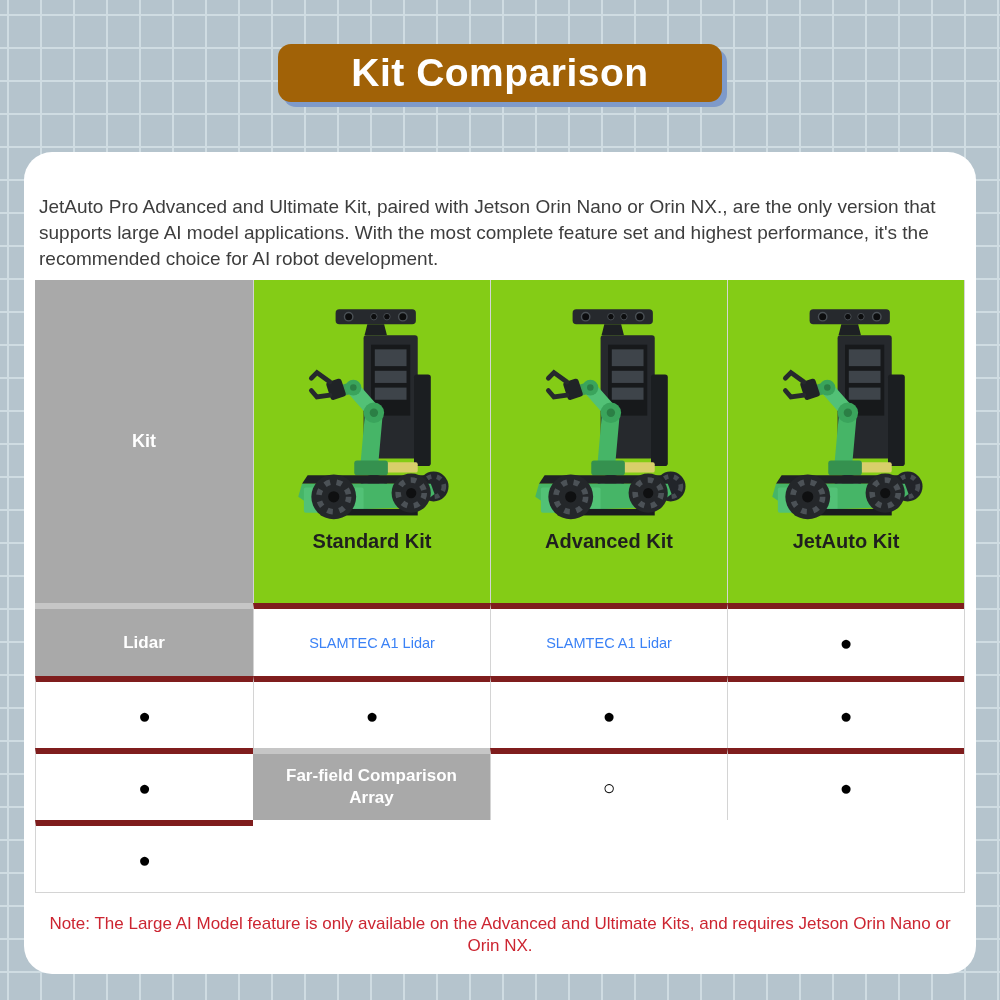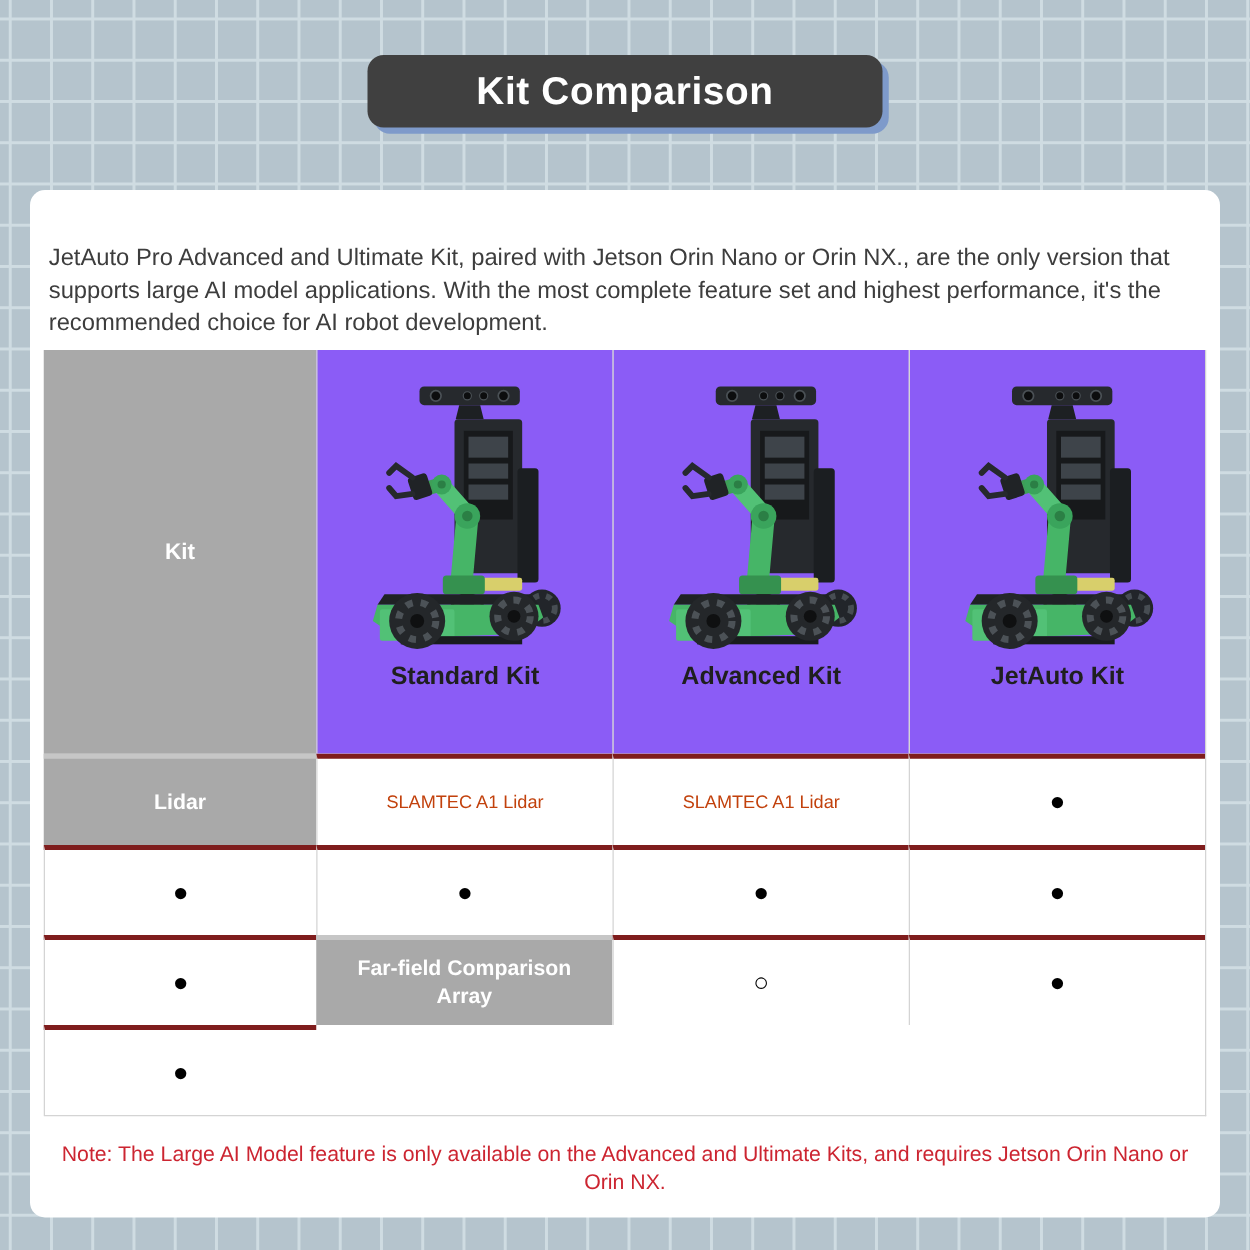--- a/index.html
+++ b/index.html
@@ -10,63 +10,63 @@
     background-color:#b5c4cd;
     background-image:
       linear-gradient(to right, #cfdce2 2px, transparent 2px),
       linear-gradient(to bottom, #cfdce2 2px, transparent 2px);
     background-size:33px 33px;
     background-position:7px 14px;
   }
   .banner-wrap { text-align:center; padding-top:44px; }
   .banner {
     display:inline-flex; align-items:center; justify-content:center;
-    width:412px; height:58px;
-    background:#404040; color:#ffffff;
+    width:444px; height:58px;
+    background:#a16207; color:#ffffff;
     border-radius:13px;
     box-shadow:5px 5px 0 0 #7e9aca;
-    font-size:31px; font-weight:bold; letter-spacing:0.5px;
+    font-size:39px; font-weight:bold; letter-spacing:0.5px;
   }
   .card {
     width:952px; margin:50px auto 0 auto;
-    background:#ffffff; border-radius:12px;
+    background:#ffffff; border-radius:28px;
     padding:42px 11px 16px 11px;
   }
   .intro {
     margin:0 4px 8px 4px;
     font-size:19px; line-height:1.37; color:#3d3d3d;
   }
   .ktable {
     display:grid;
     grid-template-columns:218px 1fr 1fr 1fr;
     grid-template-rows:323px 73px 72px 72px 72px;
     border-right:1px solid #d4d4d4;
     border-bottom:1px solid #d4d4d4;
   }
   .cell {
     display:flex; align-items:center; justify-content:center;
-    border-left:1px solid #d4d4d4; border-top:4px solid #7f1d1d;
+    border-left:1px solid #d4d4d4; border-top:6px solid #7f1d1d;
     text-align:center;
   }
   .cell.no-top { border-top:none; }
   .label-cell {
     background:#a9a9a9; color:#ffffff;
     font-weight:bold; font-size:17px; line-height:1.3;
     padding:0 20px;
     border-left:none; border-top-color:#c6c6c6;
   }
   .kit-label-cell { font-size:18px; }
   .kit-cell {
-    background:#8b5cf6;
+    background:#84cc16;
     flex-direction:column; justify-content:flex-start;
     padding-top:18px;
   }
   .kit-name { margin-top:8px; font-size:20px; font-weight:bold; color:#1f1f1f; }
   .value-cell { background:#ffffff; }
-  .text-cell { font-size:14.5px; color:#c2410c; }
+  .text-cell { font-size:14.5px; color:#3b82f6; }
   .dot-cell { font-size:21px; color:#000000; line-height:1; }
   .note {
     margin:20px 4px 0 4px;
     font-size:17px; line-height:1.32; color:#cc2531;text-align:center;
   }
   .robot-slot { width:178px; height:224px; }
 </style>
 </head>
 <body>
 

